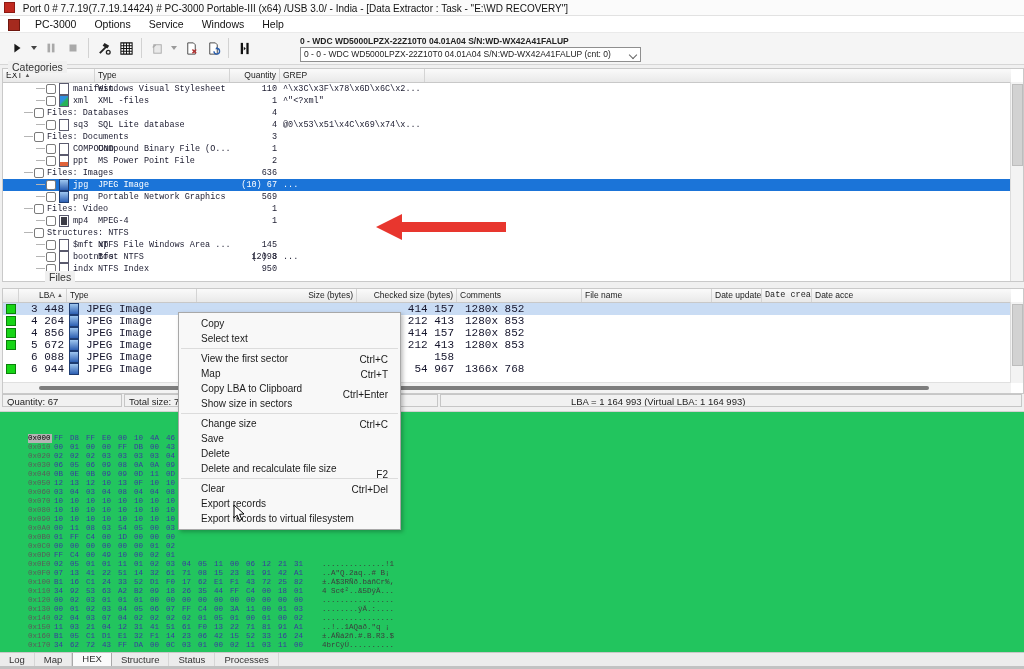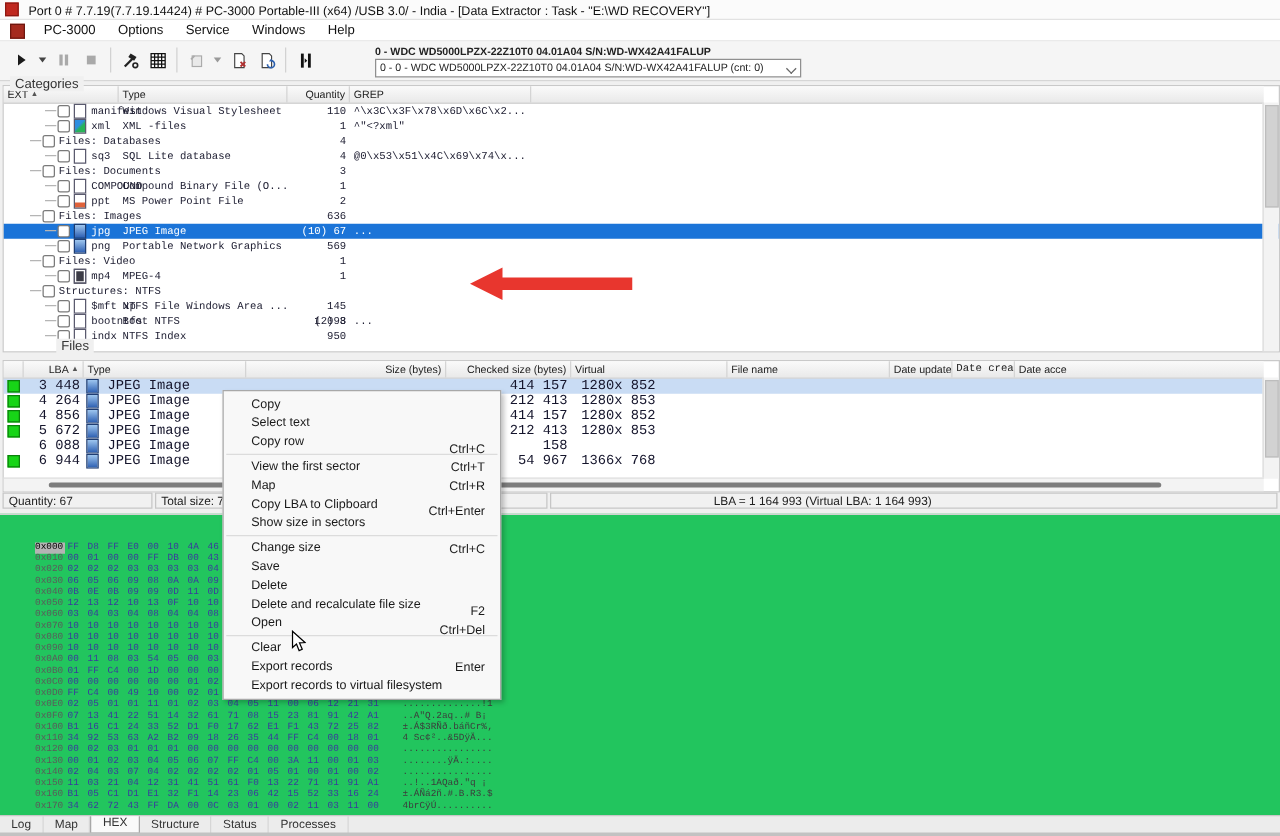--- a/index.html
+++ b/index.html
@@ -382,21 +382,21 @@
 </div>
 
 <div class="glabel" style="left:8px;top:271px;margin-left:37px;">Files</div>
 <div class="gpanel" style="left:2px;top:288px;width:1020px;height:104px;">
   <div class="ghead" id="files-header" style="margin-right:12px;">
       <div class="hcell" style="width: 16px;"></div>
       <div class="hcell r" style="width: 48px;">LBA<span class="sort">▲</span></div>
       <div class="hcell" style="width: 130px;">Type</div>
       <div class="hcell r" style="width: 160px;">Size (bytes)</div>
       <div class="hcell r" style="width: 100px;">Checked size (bytes)</div>
-      <div class="hcell" style="width: 125px;">Virtual</div>
+      <div class="hcell" style="width: 125px;">Comments</div>
       <div class="hcell" style="width: 130px;">File name</div>
       <div class="hcell" style="width: 50px;">Date update</div>
       <div class="hcell" style="width: 50px; font-family: Liberation Mono, monospace;">Date create</div>
       <div class="hcell fill">Date acce</div>
     </div>
   <div id="files-body">
       <div class="frow sel">
         <div class="fcell icon" style="width: 16px;">
           <span class="gsq"></span>
         </div>
@@ -553,24 +553,20 @@
 
 <div class="ctxmenu" id="ctx">
     <div class="mi">
       <span class="mil">Copy</span>
       <span class="mis">Ctrl+C</span>
     </div>
     <div class="mi">
       <span class="mil">Select text</span>
       <span class="mis">Ctrl+T</span>
     </div>
-    <div class="mi">
-      <span class="mil">Copy row</span>
-      <span class="mis">Ctrl+R</span>
-    </div>
     <div class="msep"></div>
     <div class="mi">
       <span class="mil">View the first sector</span>
       <span class="mis">Ctrl+Enter</span>
     </div>
     <div class="mi">
       <span class="mil">Map</span>
       <span class="mis"></span>
     </div>
     <div class="mi">
@@ -590,24 +586,20 @@
       <span class="mil">Save</span>
       <span class="mis">F2</span>
     </div>
     <div class="mi">
       <span class="mil">Delete</span>
       <span class="mis">Ctrl+Del</span>
     </div>
     <div class="mi">
       <span class="mil">Delete and recalculate file size</span>
       <span class="mis"></span>
-    </div>
-    <div class="mi">
-      <span class="mil">Open</span>
-      <span class="mis">Enter</span>
     </div>
     <div class="msep"></div>
     <div class="mi">
       <span class="mil">Clear</span>
       <span class="mis"></span>
     </div>
     <div class="mi">
       <span class="mil">Export records</span>
       <span class="mis"></span>
     </div>

